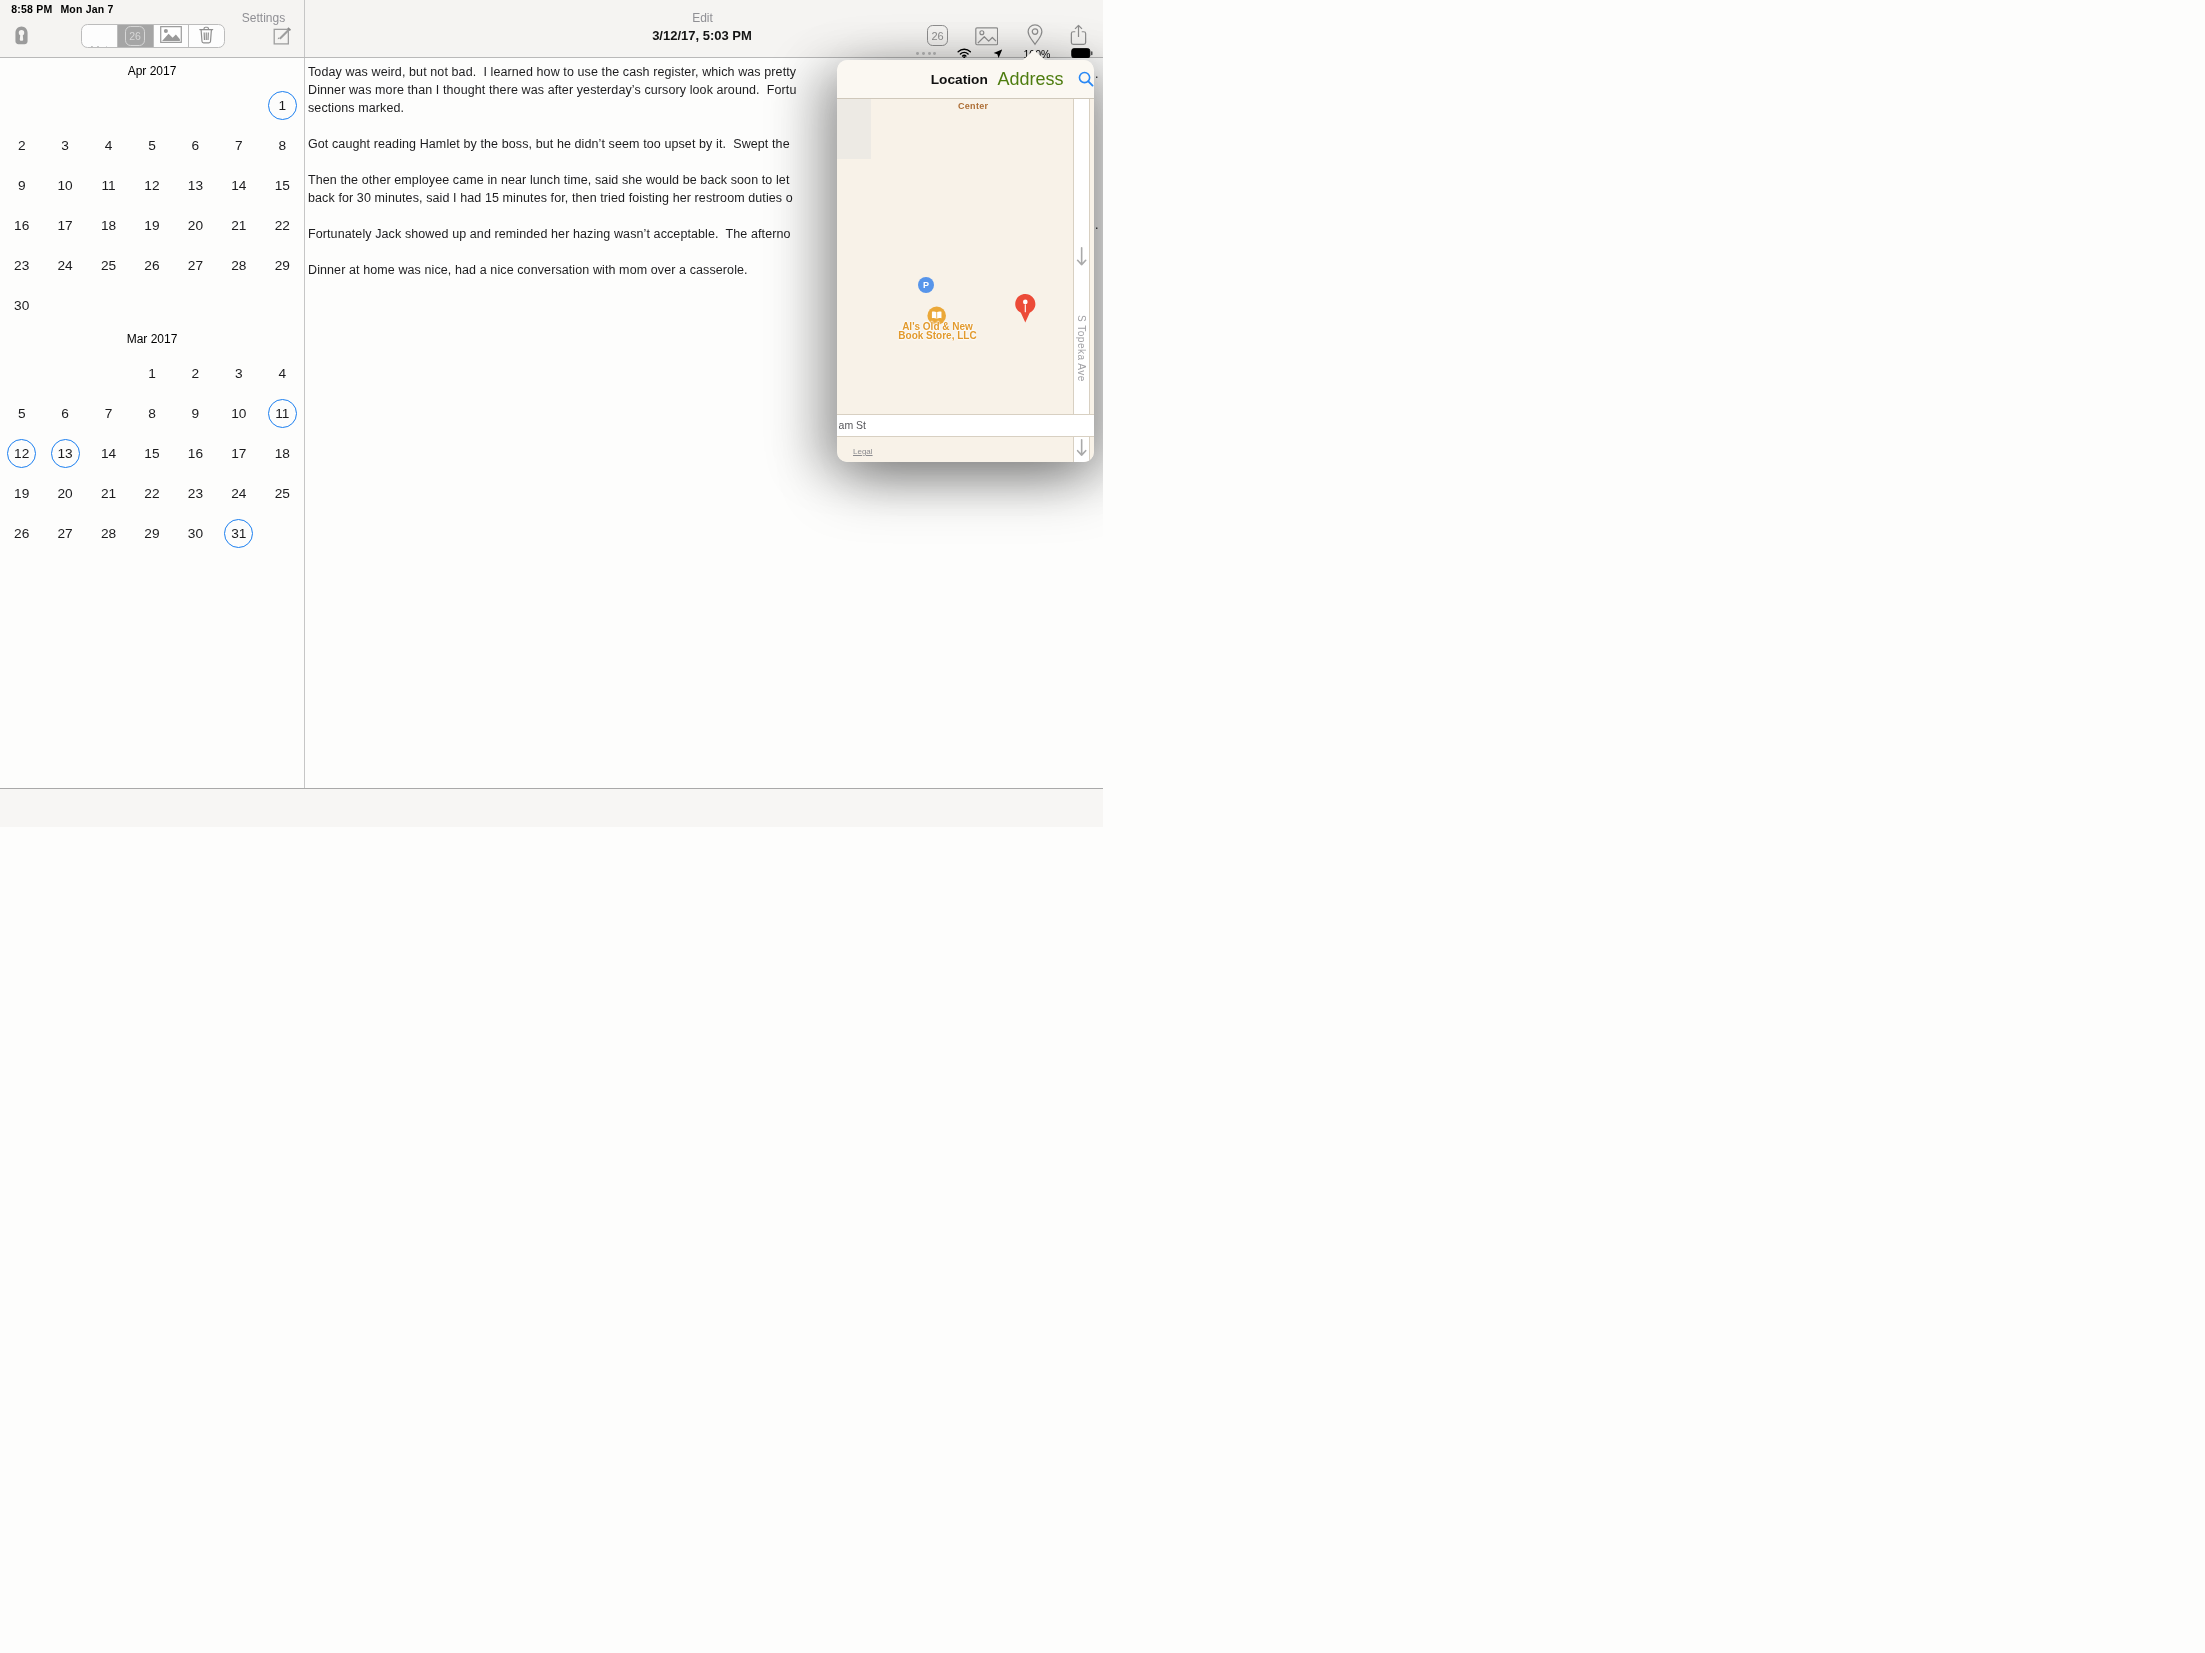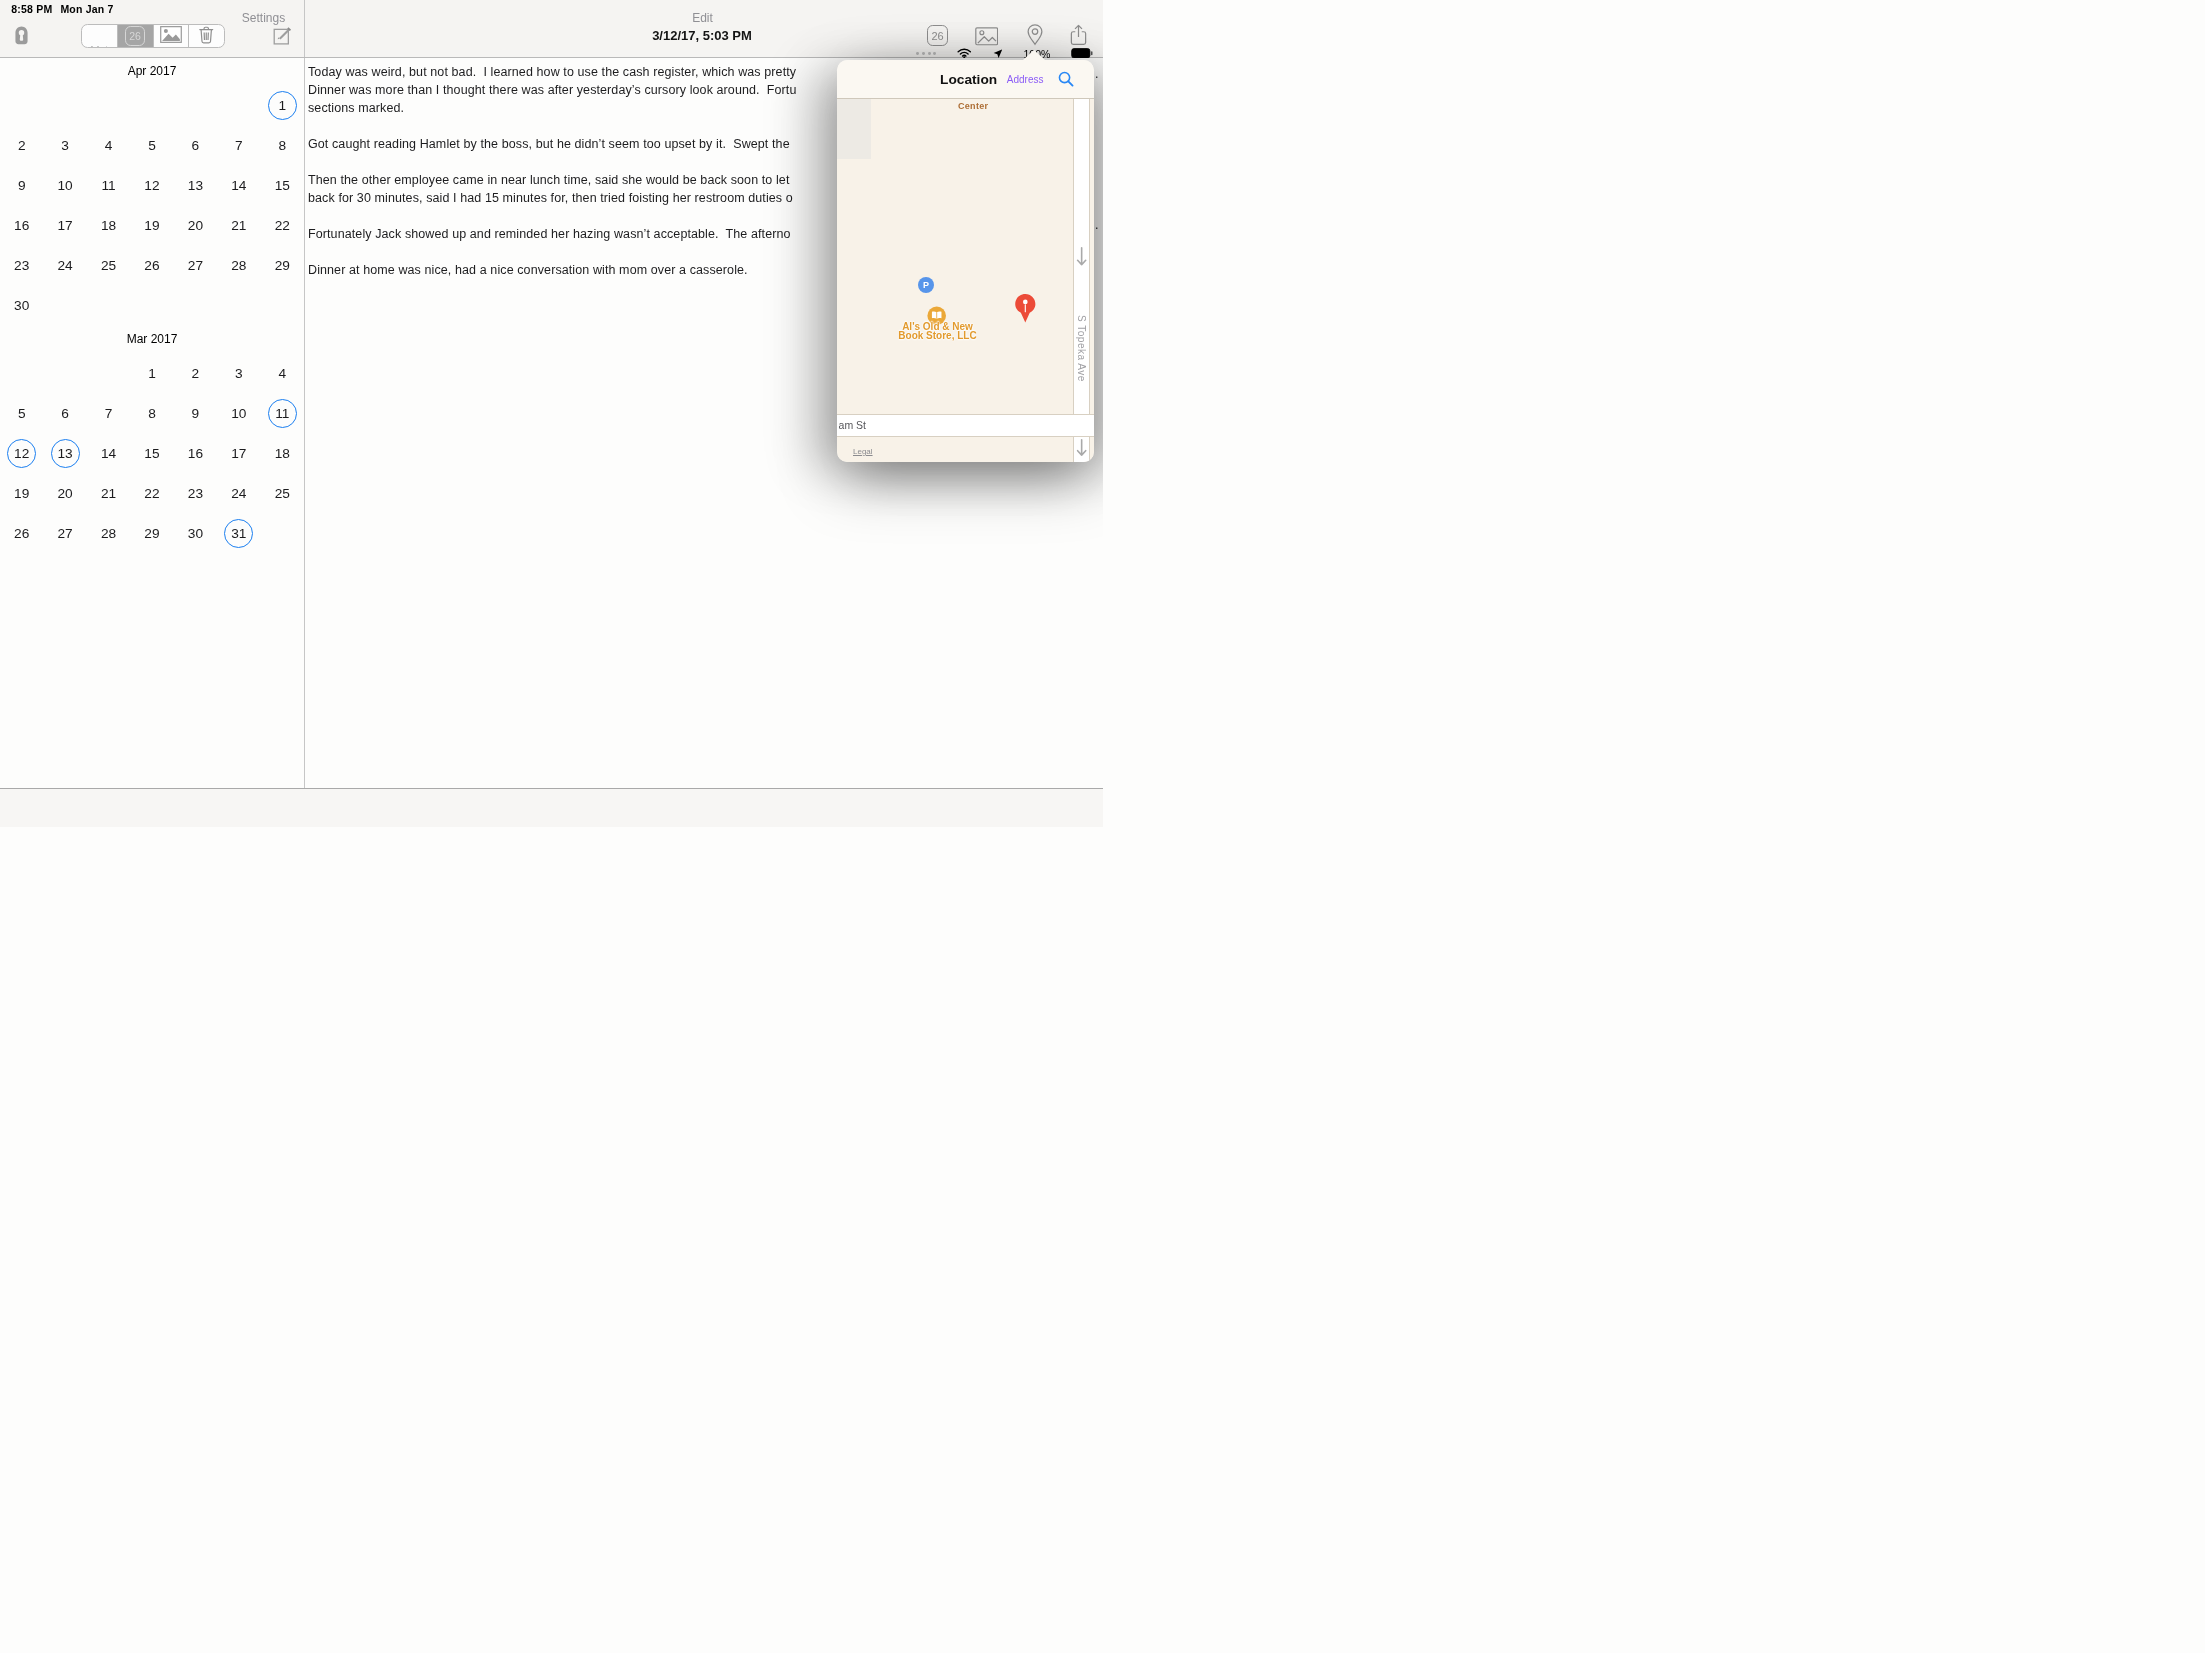--- a/index.html
+++ b/index.html
@@ -61,23 +61,23 @@
 
   
   .popover { position:absolute; left:837px; top:60px; width:257px; height:402px; border-radius:10.5px;
              background:#faf7f1; z-index:10;
              box-shadow:0 18px 57px rgba(0,0,0,.34), -27.4px 8px 48px rgba(0,0,0,.17), 27.4px 8px 48px rgba(0,0,0,.17); }
   .pop-arrow { position:absolute; left:186px; top:-10.5px; width:0; height:0;
                border-left:11.3px solid transparent; border-right:11.3px solid transparent;
                border-bottom:10.5px solid #f9f6f0; }
   .pop-header { position:absolute; left:0; top:0; width:100%; height:39px; background:#fbf8f2;
                 border-bottom:0.8px solid #cfc8bb; border-radius:10.5px 10.5px 0 0;
-                display:flex; align-items:center; justify-content:flex-end; gap:9.7px; padding-right:20px; }
+                display:flex; align-items:center; justify-content:flex-end; gap:9.7px; padding-right:0; }
   .tab-location { font-size:13.7px; font-weight:700; color:#111; }
-  .tab-address { font-size:10px; color:#8b5cf6; }
+  .tab-address { font-size:18px; color:#4d7c0f; }
   .map { position:absolute; left:0; top:39px; width:257px; height:363px; background:#f8f2e8;
          border-radius:0 0 10.5px 10.5px; overflow:hidden; }
   .parcel { position:absolute; left:0; top:0; width:34px; height:60px; background:#edeae4; }
   .lbl-center { position:absolute; left:121px; top:1.6px; font-size:9px; font-weight:700;
                 color:#ad6e35; letter-spacing:0.3px; }
   .road-v { position:absolute; left:236px; top:0; width:17px; height:363px; background:#fff;
             border-left:0.8px solid #d8d0c2; border-right:0.8px solid #d8d0c2; }
   .road-v-label { position:absolute; left:239px; top:216px; writing-mode:vertical-rl;
                   font-size:10px; color:#9f9fa3; letter-spacing:0.5px; }
   .road-h { position:absolute; left:0; top:315px; width:257px; height:22.6px; background:#fff;

